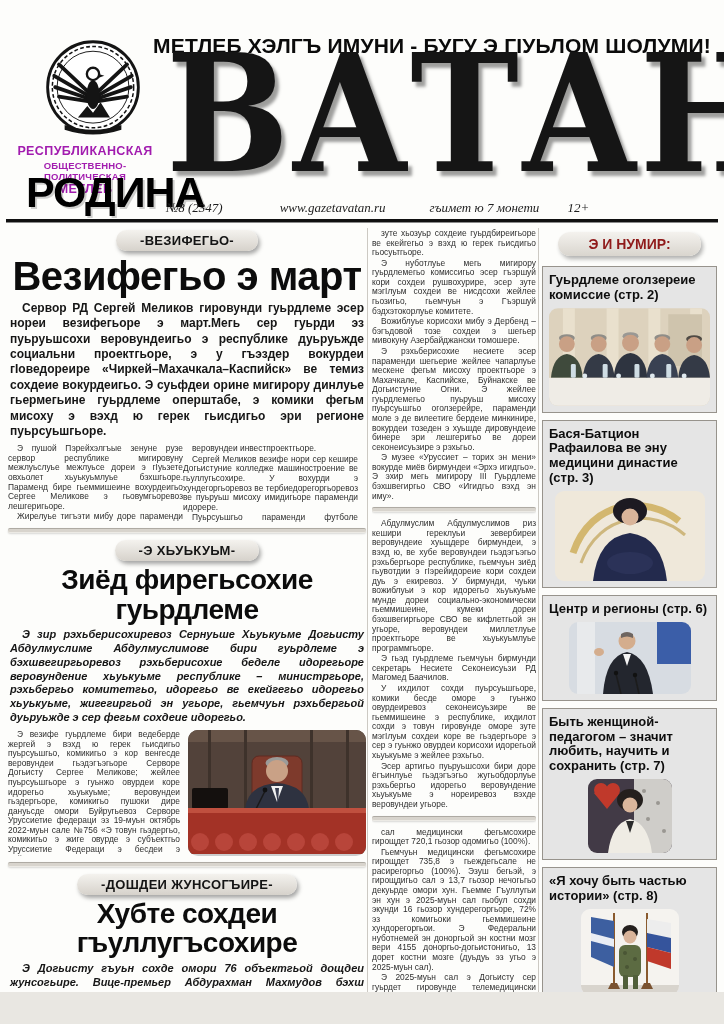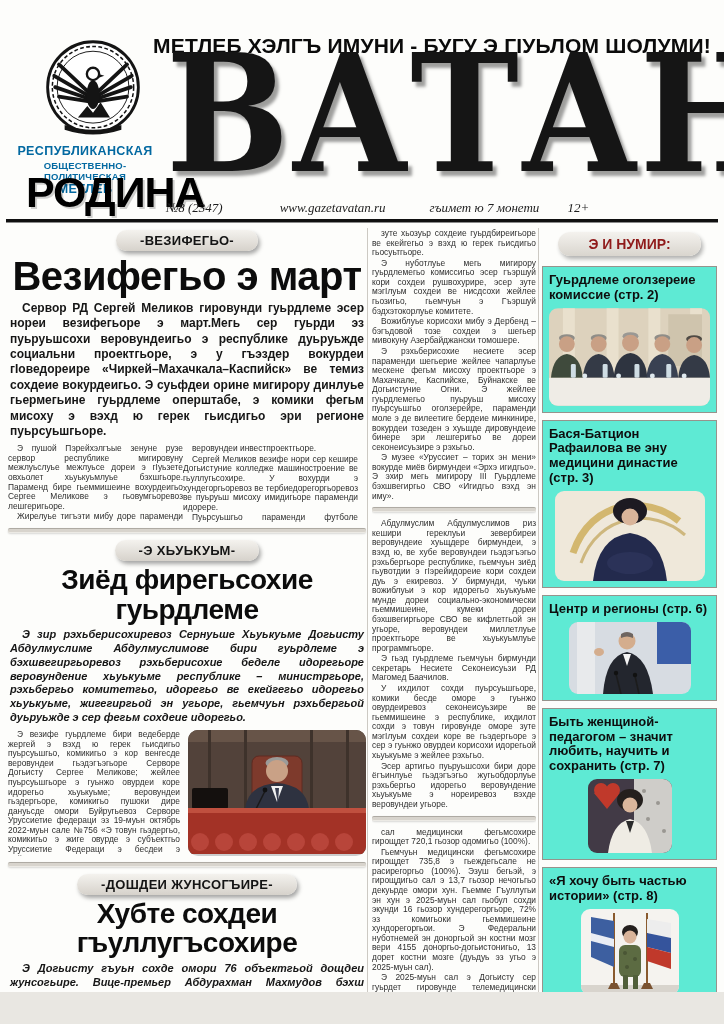--- a/index.html
+++ b/index.html
@@ -2,21 +2,21 @@
 <html><head>
 <meta charset="utf-8">
 <style>
   html,body{margin:0;padding:0;background:#e9e7e2;}
   .page{position:relative;width:724px;height:992px;background:#fdfdfb;overflow:hidden;
         font-family:"Liberation Sans",sans-serif;color:#222;}
   
   .slogan{position:absolute;left:148px;top:34px;width:568px;text-align:center;
           font-size:21px;font-weight:bold;color:#0b0b0b;letter-spacing:.2px;}
   .emblem{position:absolute;left:36px;top:38px;width:114px;height:104px;}
-  .pub-lines{position:absolute;left:10px;top:144px;width:150px;text-align:center;color:#0369a1;}
+  .pub-lines{position:absolute;left:10px;top:144px;width:150px;text-align:center;color:#a21caf;}
   .pub1{font-size:12.5px;font-weight:bold;letter-spacing:.4px;}
   .pub2{font-size:9.5px;font-weight:bold;letter-spacing:.2px;margin-top:2px;}
   .brand{position:absolute;left:26px;top:168px;width:150px;text-align:center;font-size:43px;
          font-weight:900;letter-spacing:-1px;color:#000;text-shadow:2px 2px 0 rgba(0,0,0,.18);}
   .vatan{position:absolute;left:166px;top:30px;width:552px;height:168px;
          font-family:"DejaVu Serif","Liberation Serif",serif;font-weight:bold;font-size:146px;
          line-height:168px;letter-spacing:1px;color:#151515;white-space:nowrap;
          transform:scale(1.0,1.12);transform-origin:left center;
          text-shadow:4px 4px 3px rgba(0,0,0,.38);}
   .dateline{position:absolute;left:166px;top:200px;width:552px;display:flex;align-items:baseline;
@@ -53,21 +53,21 @@
   .h128{height:126px;}
   .photo{border-radius:10px;overflow:hidden;background:#ccc;flex:0 0 auto;}
   .photo svg{display:block;}
   .hdiv{height:3px;background:#d8d4cd;border-top:1px solid #aeaaa3;border-bottom:1px solid #eceae5;
         box-shadow:0 1px 2px rgba(0,0,0,.15);margin:6px 0 7px;border-radius:2px;}
   
   .sb-pill-row{display:flex;justify-content:center;margin:2px 0 10px;}
   .sb-pill{display:inline-block;padding:4px 30px;border-radius:16px;font-size:14px;font-weight:bold;
            color:#8f1a1a;background:linear-gradient(#f4f2ee,#d9d5ce);
            box-shadow:2px 3px 4px rgba(0,0,0,.3);}
-  .sb-box{border:1px solid #97938c;background:#5eead4;padding:5px 5px 6px;margin-bottom:7px;}
+  .sb-box{border:1px solid #97938c;background:#e5e5e5;padding:5px 5px 6px;margin-bottom:7px;}
   .sb-title{font-size:13px;font-weight:bold;line-height:1.14;color:#0d0d0d;margin:1px 1px 5px;}
   .sb-photo{border-radius:9px;overflow:hidden;margin:0 auto;}
   .sb-photo svg{display:block;}
 </style>
 </head>
 <body>
 
 <div class="page">
 
   <div class="slogan">МЕТЛЕБ ХЭЛГЪ ИМУНИ - БУГУ Э ГIУЬЛОМ ШОЛУМИ!</div>

